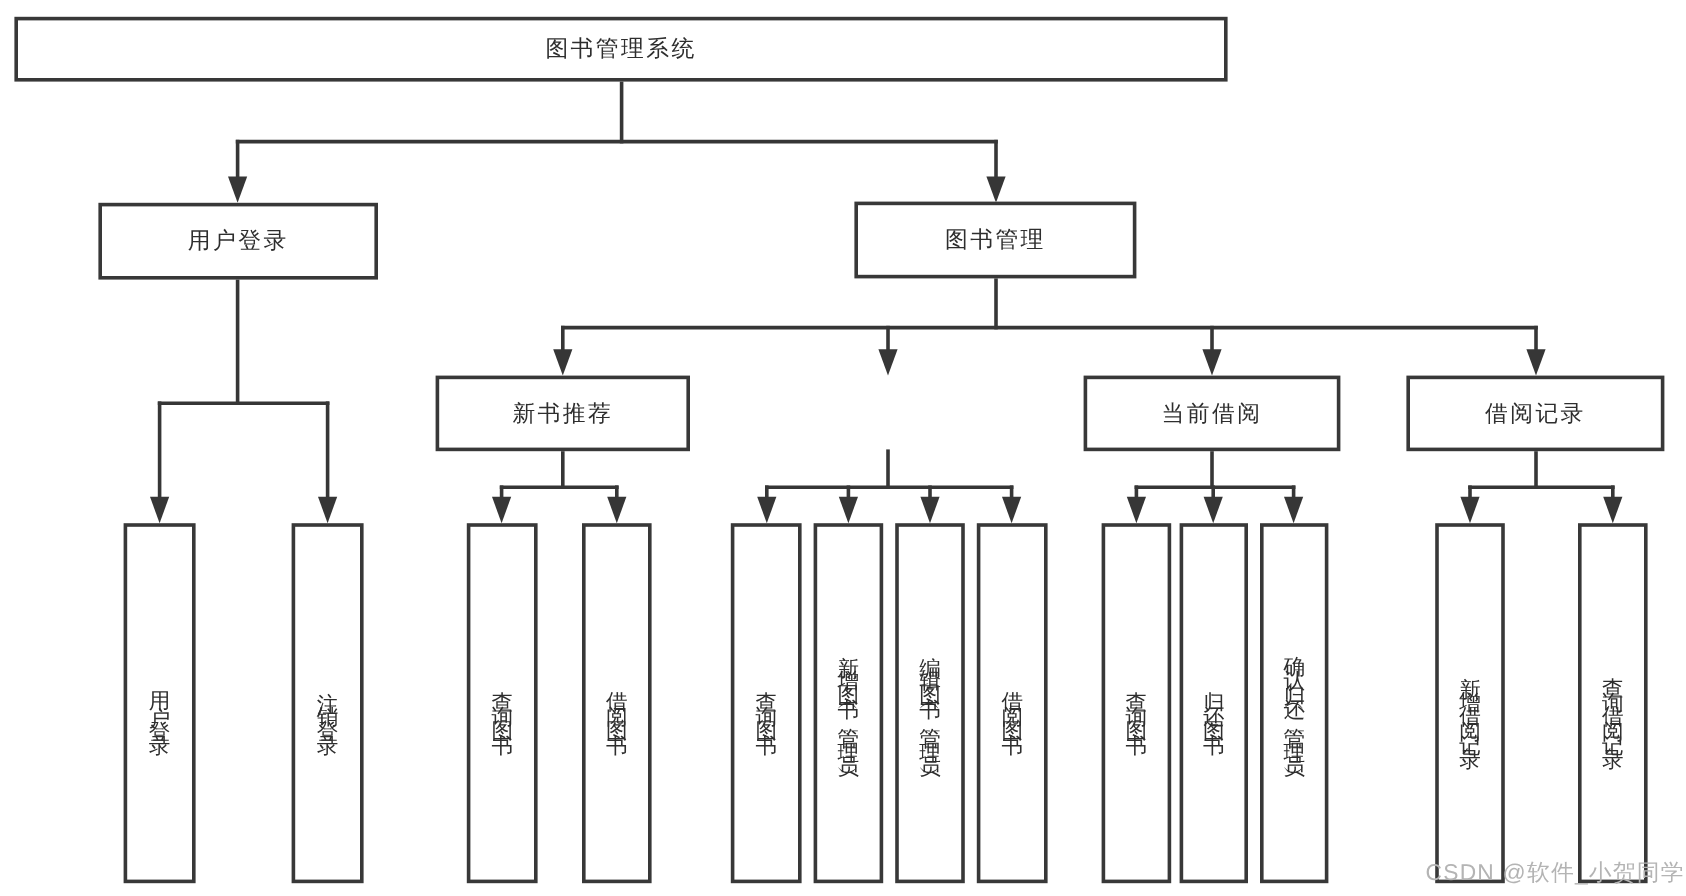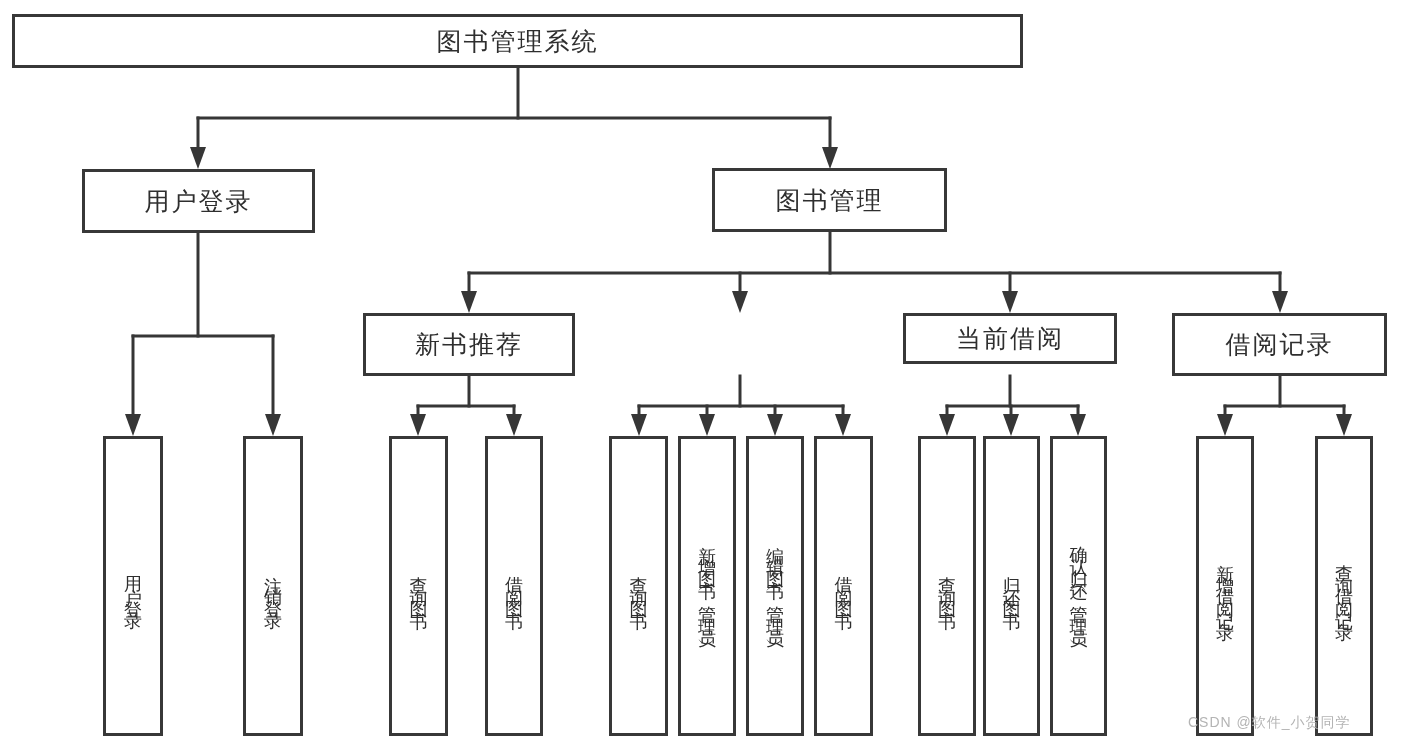--- a/index.html
+++ b/index.html
@@ -13,21 +13,21 @@
   .connectors{position:absolute;left:0;top:0;z-index:1;}
   .connectors line{stroke:#363636;stroke-width:3;stroke-linecap:square;}
   .connectors polygon{fill:#363636;}
   .node{
     position:absolute;
     box-sizing:border-box;
     border:3px solid #383838;
     background:#ffffff;
     display:flex;align-items:center;justify-content:center;
     color:#2e2e2e;
-    font-size:25px;
+    font-size:19px;
     letter-spacing:2px;
     z-index:2;
   }
   .leaf{
     position:absolute;
     box-sizing:border-box;
     border:3px solid #383838;
     background:#ffffff;
     display:flex;align-items:center;justify-content:center;
     color:#2e2e2e;
@@ -38,21 +38,21 @@
   .leaf span{
     writing-mode:vertical-rl;
     text-orientation:mixed;
     letter-spacing:12px;
     white-space:nowrap;
     line-height:1;
   }
   .watermark{
     position:absolute;
     left:1188px;top:714px;
-    font-size:14px;
+    font-size:19px;
     color:#b4b4b4;
     letter-spacing:1px;
     z-index:3;
     white-space:nowrap;
   }
 </style>
 </head>
 <body>
 
 <div class="canvas">
@@ -118,21 +118,21 @@
     <line x1="1344" y1="406" x2="1344" y2="416"></line>
     <polygon points="1336,414 1352,414 1344,436"></polygon>
   </svg>
 
   <div class="node" style="left:12px;top:14px;width:1011px;height:54px;">图书管理系统</div>
 
   <div class="node" style="left:82px;top:169px;width:233px;height:64px;">用户登录</div>
   <div class="node" style="left:712px;top:168px;width:235px;height:64px;">图书管理</div>
 
   <div class="node" style="left:363px;top:313px;width:212px;height:63px;">新书推荐</div>
-  <div class="node" style="left:903px;top:313px;width:214px;height:51px;">当前借阅</div>
+  <div class="node" style="left:903px;top:313px;width:214px;height:63px;">当前借阅</div>
   <div class="node" style="left:1172px;top:313px;width:215px;height:63px;">借阅记录</div>
 
   <div class="leaf" style="left:103px;width:60px;">
     <span>用户登录</span>
   </div>
   <div class="leaf" style="left:243px;width:60px;">
     <span>注销登录</span>
   </div>
   <div class="leaf" style="left:389px;width:59px;">
     <span>查询图书</span>

